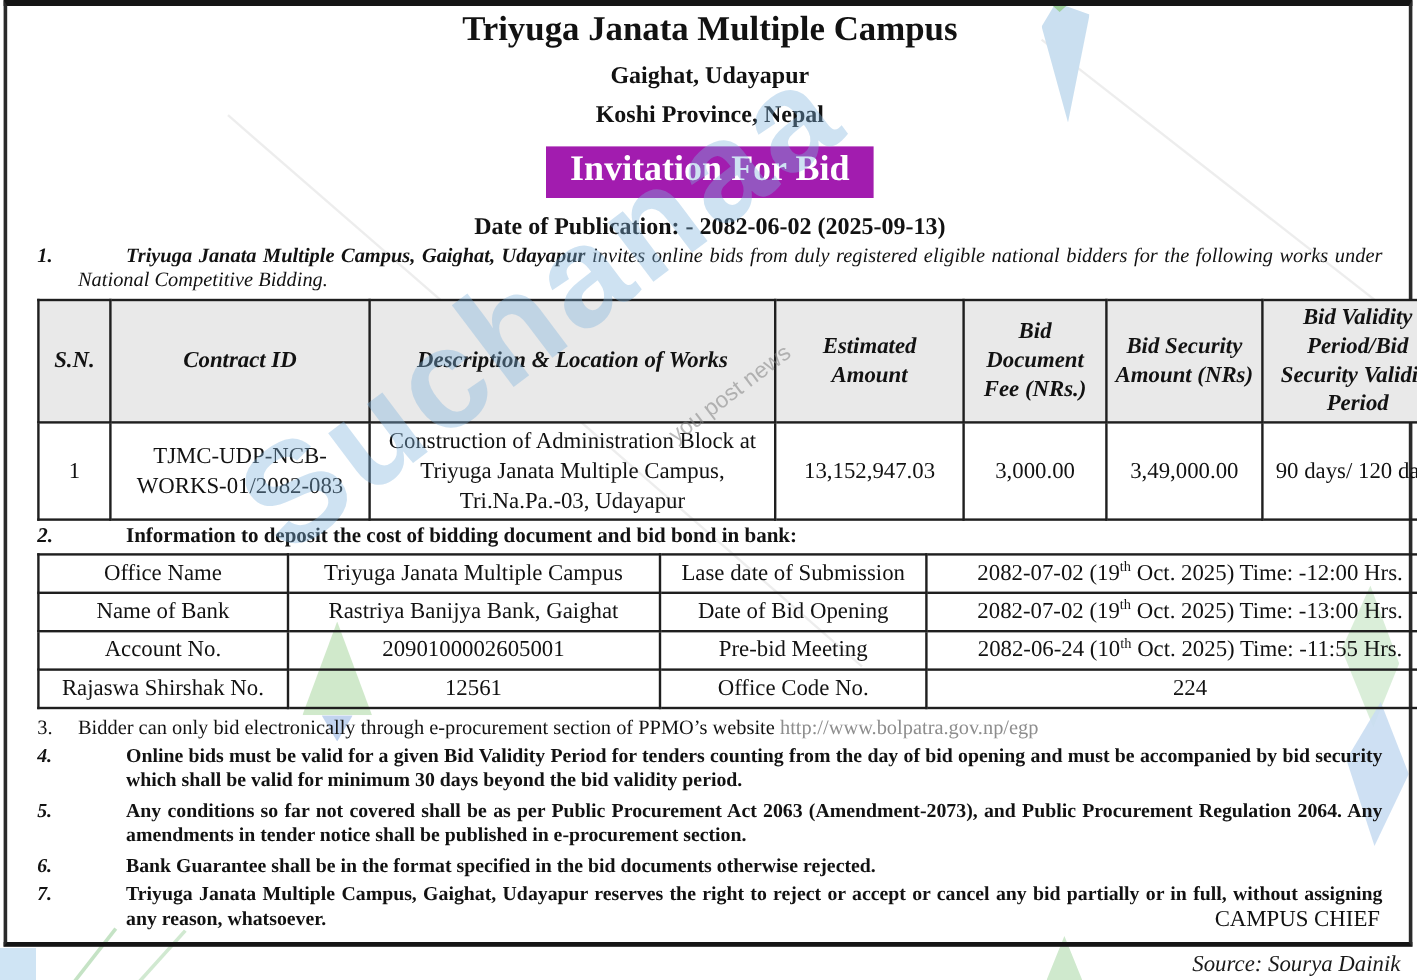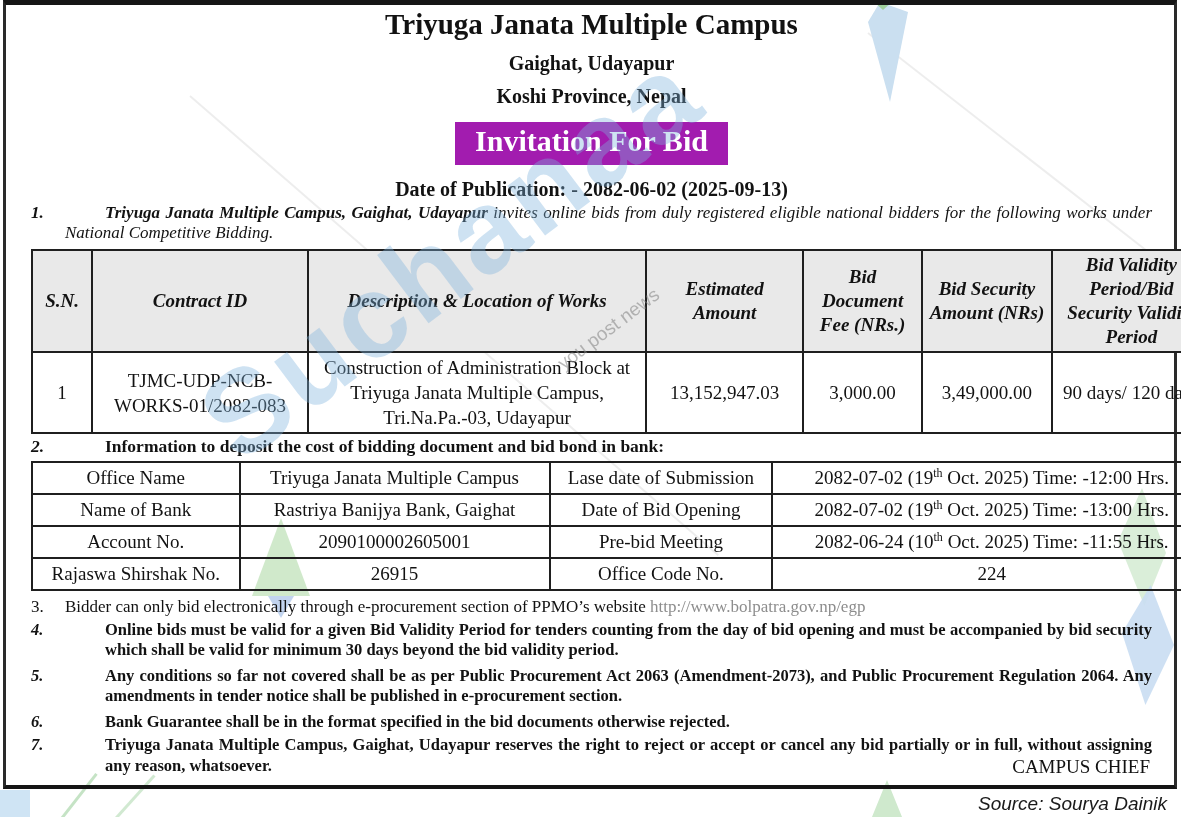--- a/index.html
+++ b/index.html
@@ -48,21 +48,21 @@
     font-size: 19px; height: 98px; padding: 2px 6px; line-height: 24px; }
   .works-table td { font-size: 19px; height: 80px; padding: 2px 6px; line-height: 25px; }
 
   .bank-table { top: 461px; }
   .bank-table td { font-size: 19px; height: 32px; padding: 1px 12px; }
   sup { font-size: 12px; line-height: 0; text-align: center; }
 
   .chief { top: 756px; text-align: right; font-size: 19px; font-weight: normal; padding-right: 2px; }
 
   .source-line { position: absolute; top: 793px; right: 14px; z-index: 3;
-    font-family: Liberation Sans, sans-serif; font-style: italic; font-size: 19px; color: #1a1a1a; }
+    font-family: Liberation Serif, serif; font-style: italic; font-size: 19px; color: #1a1a1a; }
 
   
   .watermark { position: absolute; left: 215px; top: 365px; z-index: 4; pointer-events: none;
     transform: rotate(-37deg); transform-origin: left center;
     font-family: "Liberation Sans", sans-serif; font-weight: bold; font-size: 118px;
     letter-spacing: 4px; color: rgba(127, 179, 220, 0.38); white-space: nowrap; }
   .wm-tagline { position: absolute; left: 548px; top: 318px; z-index: 4; pointer-events: none;
     transform: rotate(-37deg); font-family: "Liberation Sans", sans-serif;
     font-size: 19px; color: rgba(130, 130, 130, 0.55); white-space: nowrap; }
 
@@ -182,21 +182,21 @@
     <td><span>2082-07-02 (19</span><sup>th</sup><span> Oct. 2025) Time: -13:00 Hrs.</span></td>
   </tr>
   <tr>
     <td>Account No.</td>
     <td>2090100002605001</td>
     <td>Pre-bid Meeting</td>
     <td><span>2082-06-24 (10</span><sup>th</sup><span> Oct. 2025) Time: -11:55 Hrs.</span></td>
   </tr>
   <tr>
     <td>Rajaswa Shirshak No.</td>
-    <td>26915</td>
+    <td>12561</td>
     <td>Office Code No.</td>
     <td><span>224</span><sup></sup><span></span></td>
   </tr>
 </tbody>
   </table>
 
 <div class="abs note note3">
   <span class="num">3.</span>
   <span class="body" style="text-align:left"><span>Bidder can only bid electronically through e-procurement section of PPMO’s website </span><span class="url">http://www.bolpatra.gov.np/egp</span></span>
 </div>

